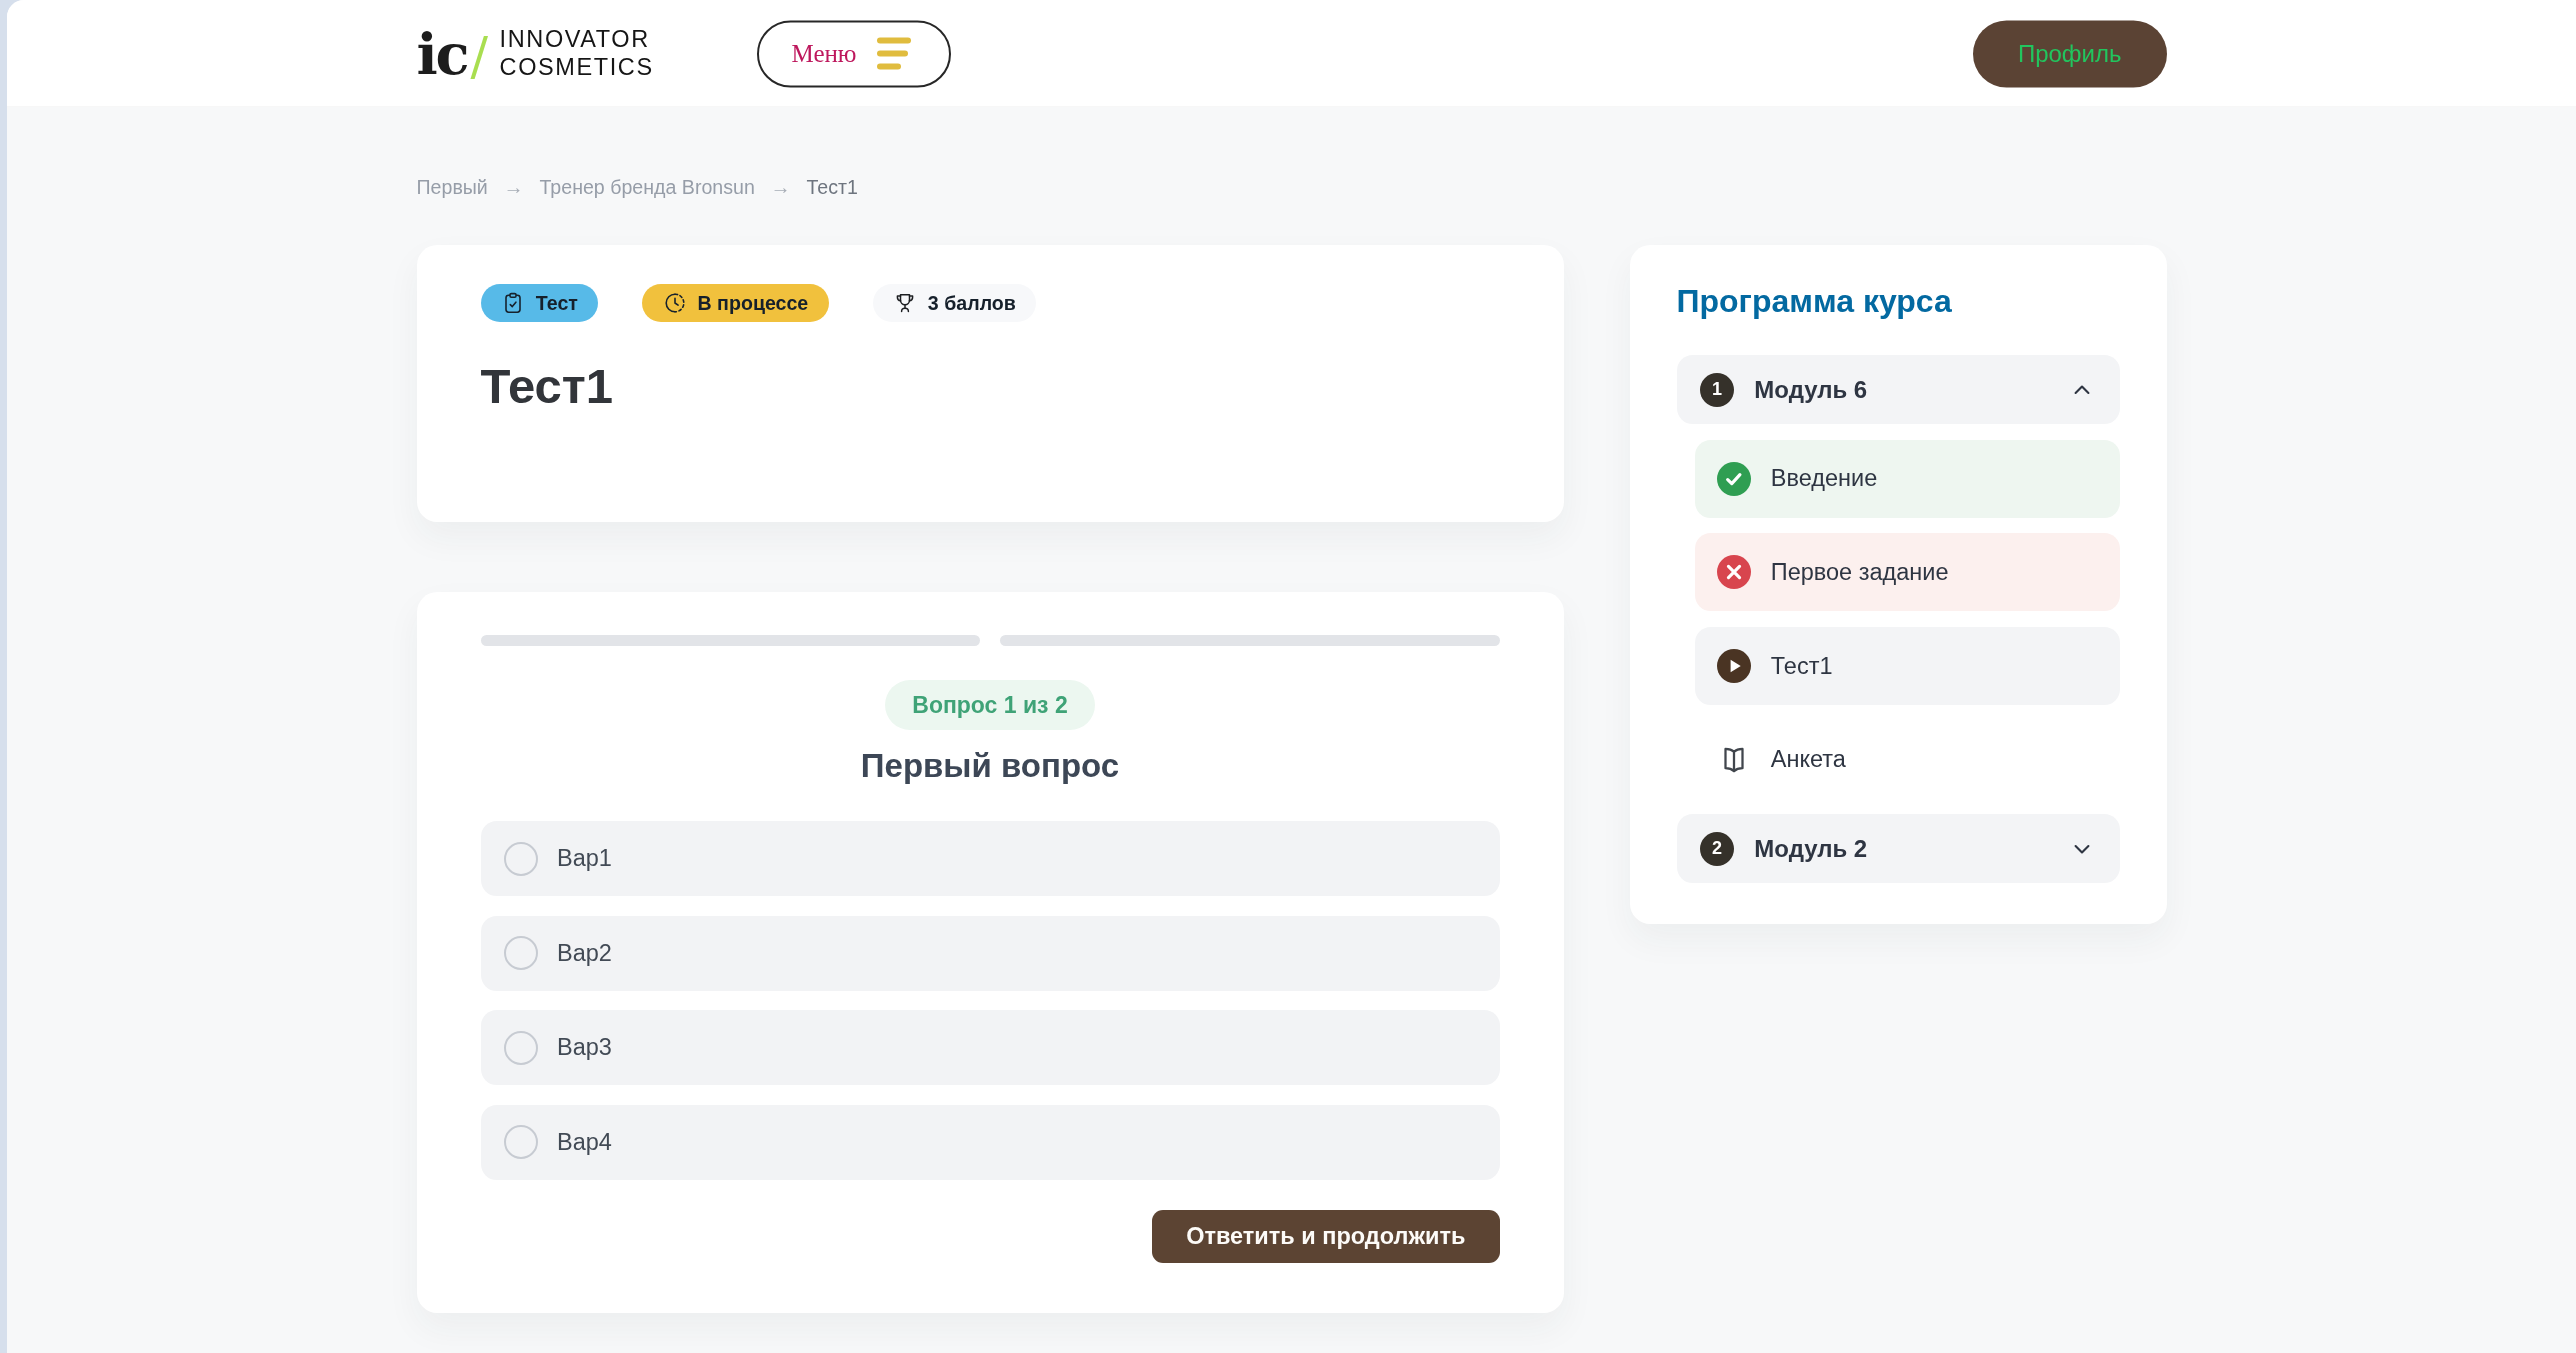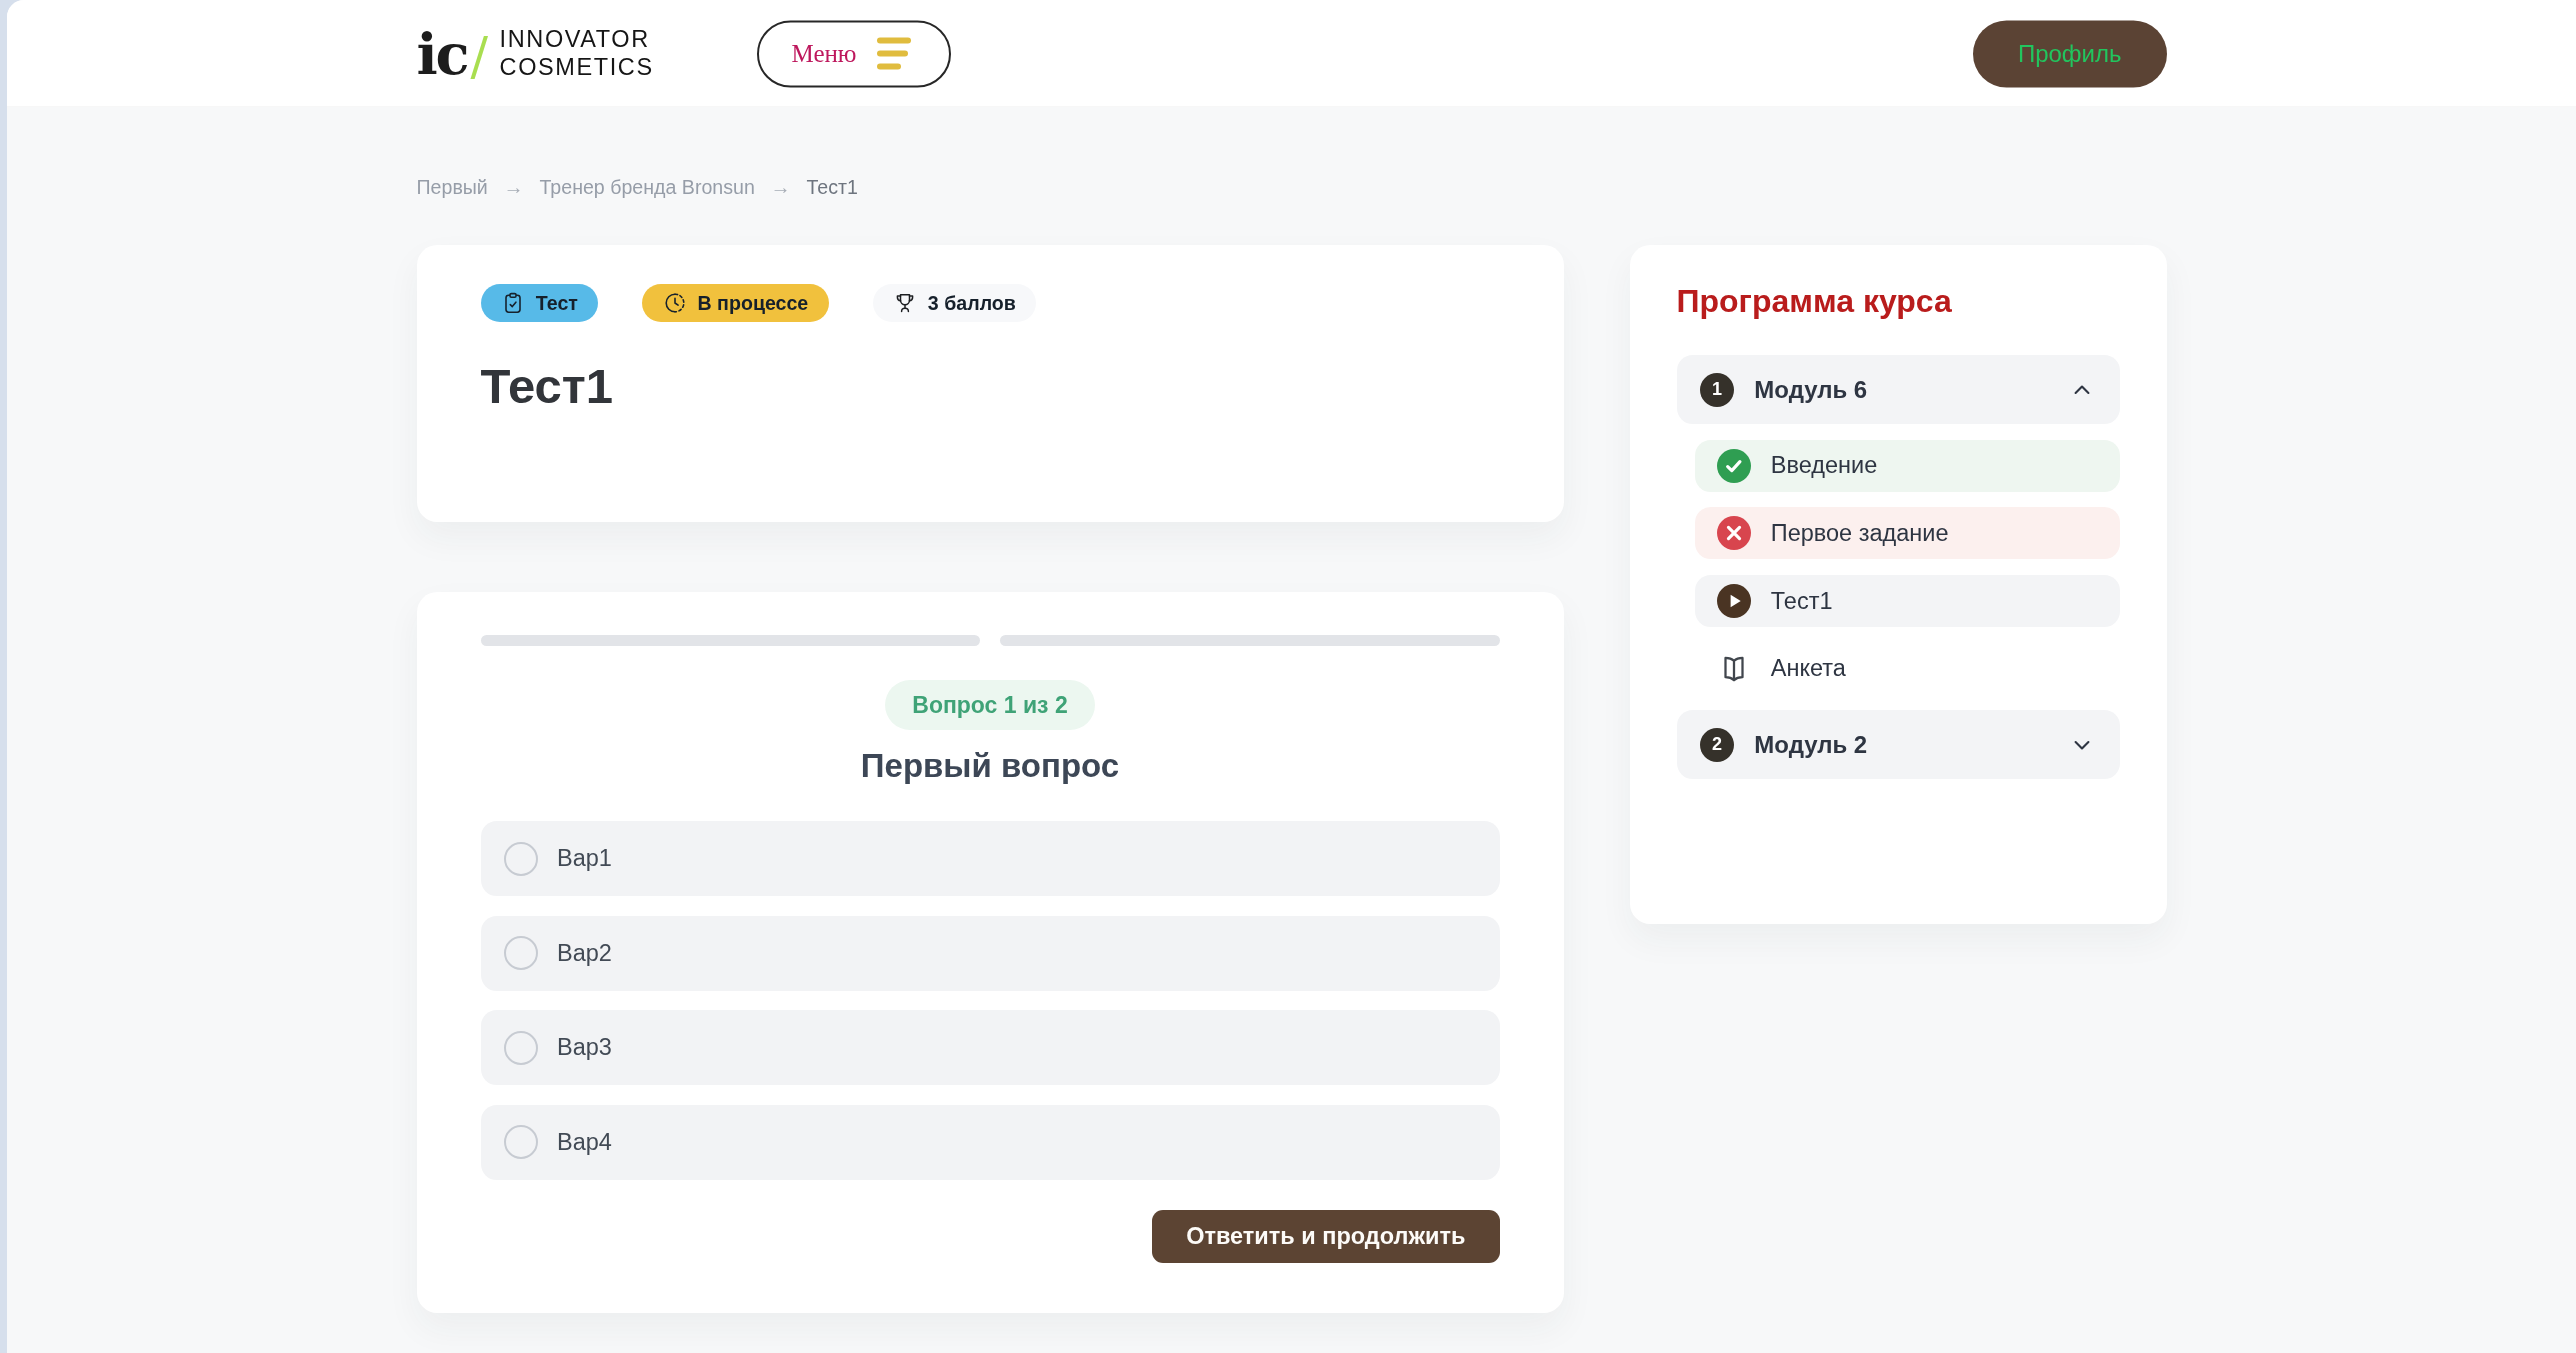--- a/index.html
+++ b/index.html
@@ -104,37 +104,37 @@
     border:2.3px solid #c7cbd2; background:transparent; flex:0 0 auto;
   }
   .quiz-actions { display:flex; justify-content:flex-end; margin-top:30.5px; }
   .submit-btn {
     height:53px; padding:0 34px; border:none; border-radius:11px;
     background:#5c4433; color:#fdfbf8; font-size:23.5px; font-weight:700;
     font-family:"Liberation Sans", sans-serif; cursor:pointer;
   }
   
   .side-card { height:679px; padding:38px 47px; }
-  .side-title { font-size:32px; font-weight:700; color:#b91c1c; }
+  .side-title { font-size:32px; font-weight:700; color:#0369a1; }
   .module-row {
     margin-top:35px; height:69px; background:#f3f4f6; border-radius:15.7px;
     display:flex; align-items:center; gap:20.3px; padding:0 23.5px; cursor:pointer;
   }
   .module-row.second { margin-top:15.7px; }
   .module-num {
     width:34px; height:34px; border-radius:50%; background:#35312a;
     color:#ffffff; font-size:18px; font-weight:700;
     display:flex; align-items:center; justify-content:center; flex:0 0 auto;
   }
   .module-label { flex:1; font-size:24px; font-weight:600; color:#2e3542; }
   .chev { display:flex; align-items:center; }
   .chev svg { width:28px; height:28px; }
   .module-items { margin-top:15.7px; margin-left:18px; display:flex; flex-direction:column; gap:15.7px; }
   .item-row {
-    height:52px; border-radius:15.7px; display:flex; align-items:center;
+    height:78px; border-radius:15.7px; display:flex; align-items:center;
     gap:20.3px; padding:0 22px; font-size:23.5px; color:#2e3542; cursor:pointer;
   }
   .item-done    { background:#eef6f0; }
   .item-failed  { background:#fcf0ee; }
   .item-current { background:#f3f4f6; }
   .item-plain   { background:transparent; }
   .status-ico { width:34px; height:34px; flex:0 0 auto; display:flex; align-items:center; justify-content:center; }
   .status-ico svg { width:34px; height:34px; }
   .book-ico svg { width:34px; height:34px; }
 </style>

